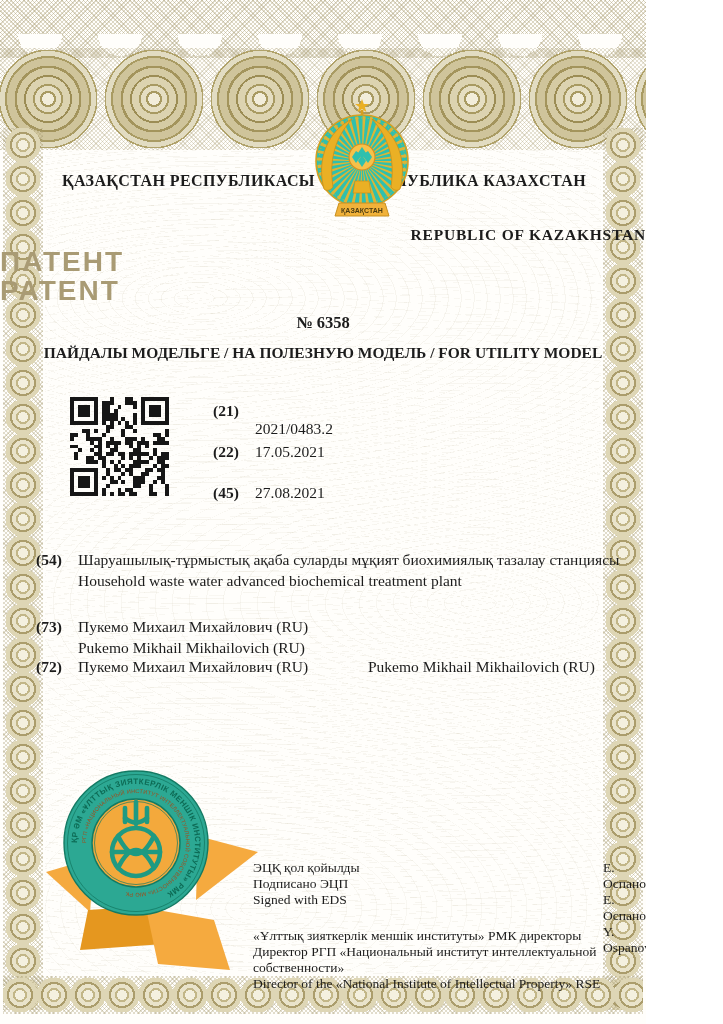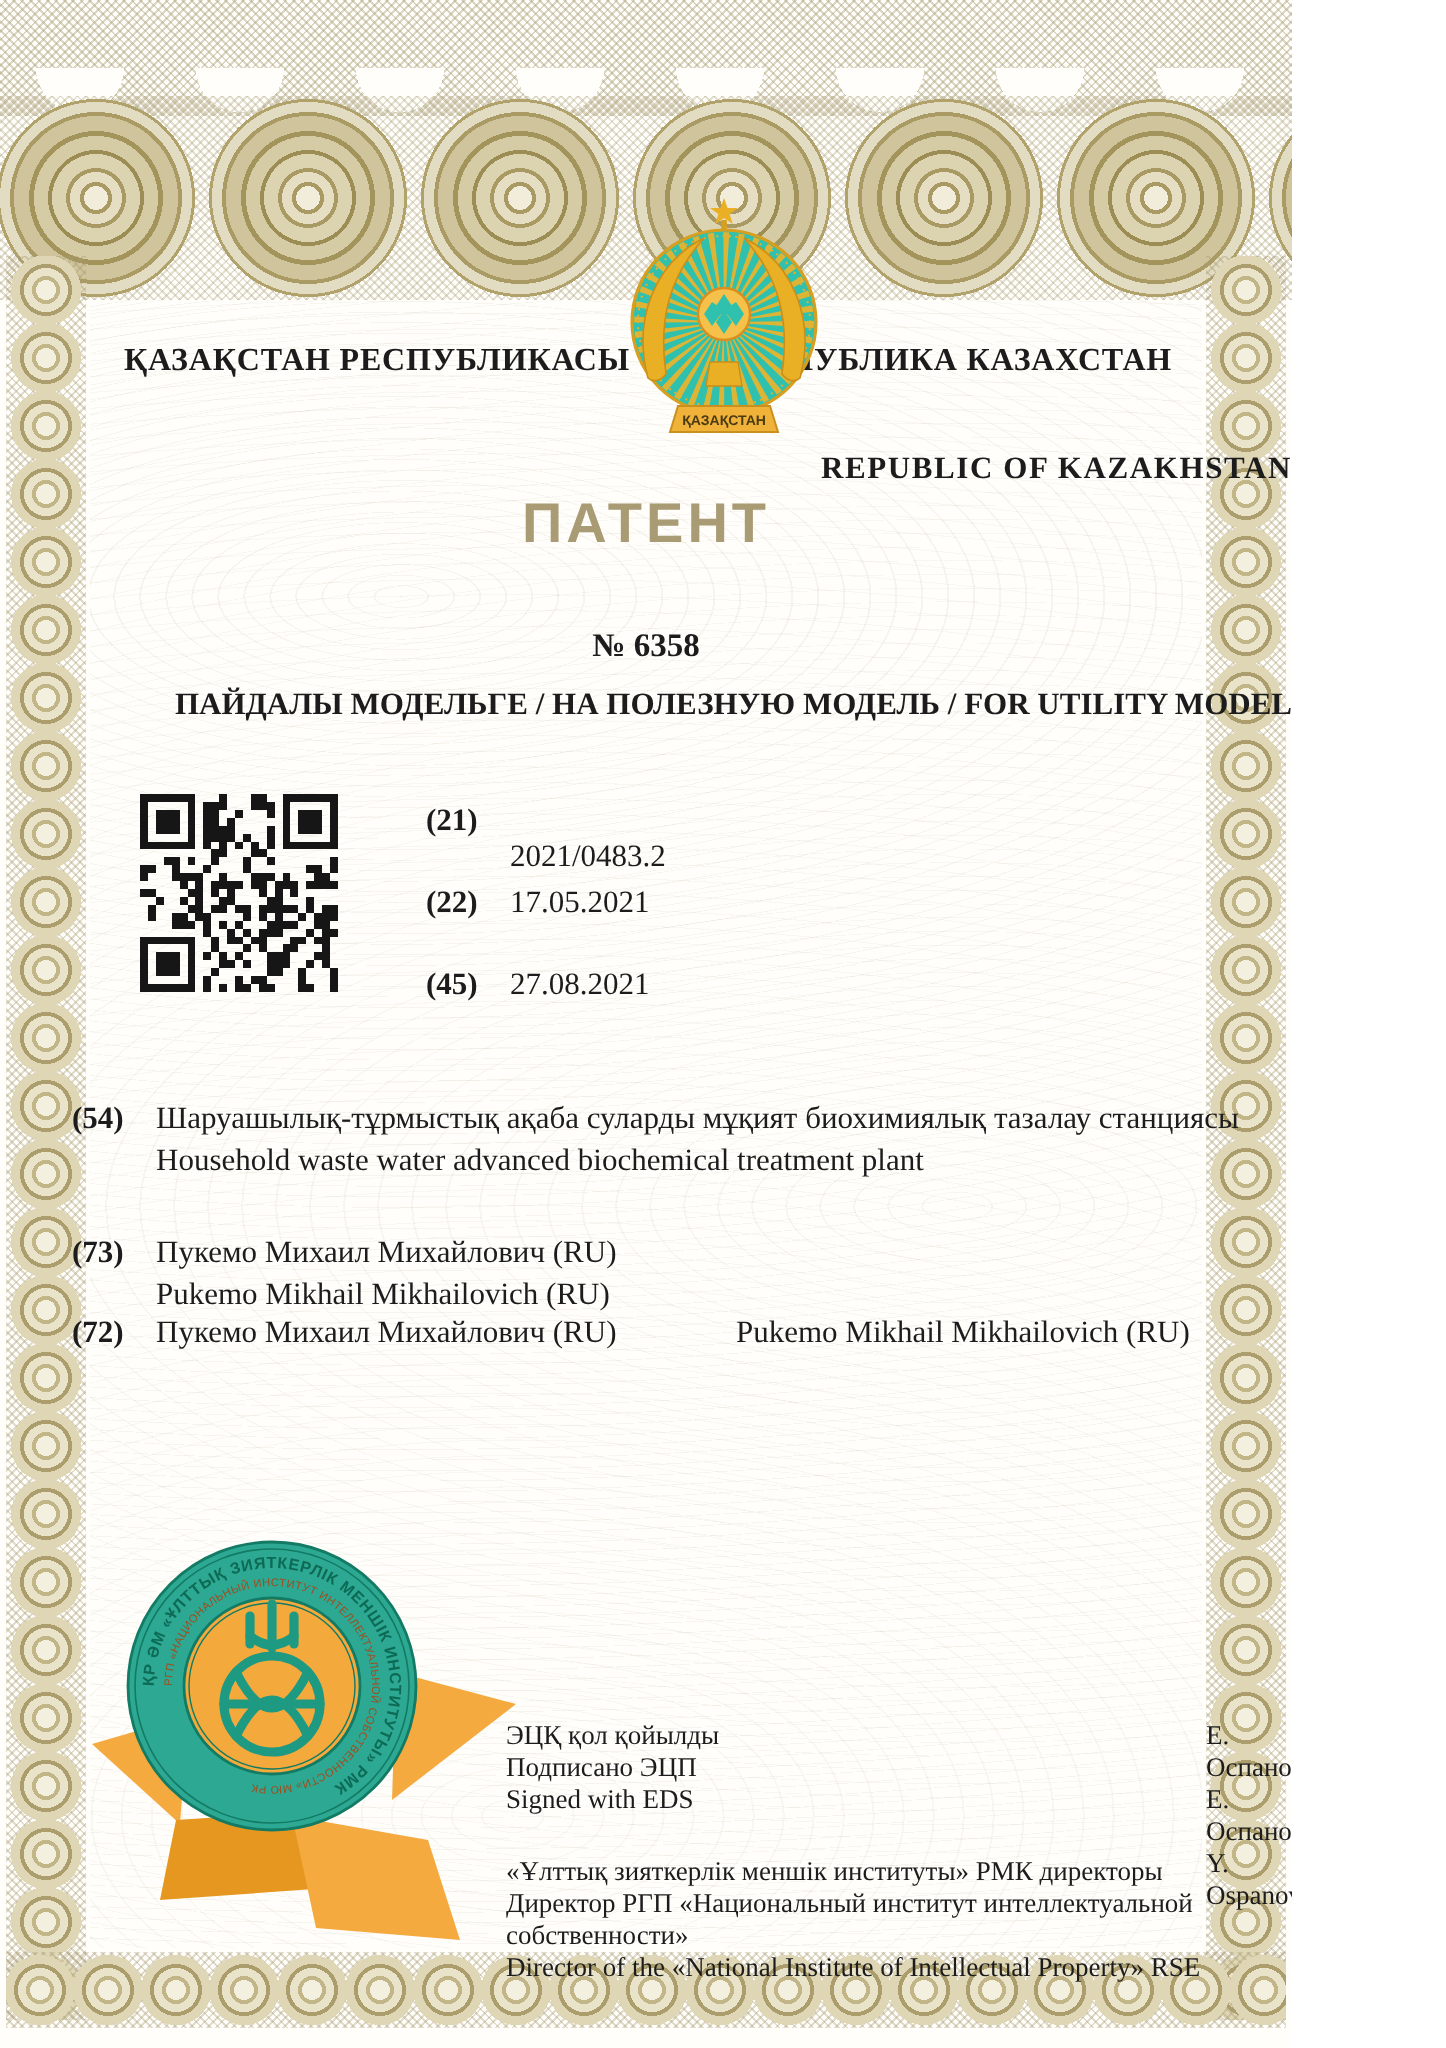--- a/index.html
+++ b/index.html
@@ -63,27 +63,27 @@
       repeating-radial-gradient(ellipse 420px 170px at 28% 18%, rgba(186,176,146,.12) 0 1px, rgba(0,0,0,0) 1px 13px),
       repeating-radial-gradient(ellipse 520px 210px at 78% 55%, rgba(186,176,146,.10) 0 1px, rgba(0,0,0,0) 1px 17px),
       repeating-radial-gradient(ellipse 460px 240px at 38% 92%, rgba(186,176,146,.09) 0 1px, rgba(0,0,0,0) 1px 15px);
   }
   
   .abs{position:absolute;}
   #country-kk{left:62px;top:172px;font-size:16px;font-weight:bold;letter-spacing:.4px;}
   #country-ru{right:60px;top:172px;font-size:16px;font-weight:bold;letter-spacing:.4px;}
   #country-en{left:0;right:0;top:226px;text-align:right;font-size:15.5px;font-weight:bold;letter-spacing:.8px;}
   #patent-word{
-    left:0;right:0;top:247px;text-align:center;
+    left:0;right:0;top:247px;
     font-family:"Liberation Sans","DejaVu Sans",sans-serif;font-weight:bold;
     font-size:28px;line-height:29px;color:#a99b74;letter-spacing:2px;
   }
   #number-line{left:0;right:0;top:313px;text-align:center;font-size:16.5px;font-weight:bold;}
   #number-line .num{text-underline-offset:2px;}
-  #subject-line{left:0;right:0;top:344px;text-align:right;font-size:15.5px;font-weight:bold;}
+  #subject-line{left:0;right:0;top:344px;text-align:center;font-size:15.5px;font-weight:bold;}
   .fcode{font-weight:bold;}
   .frow{font-size:15.5px;}
   #f21{top:402px;} #f22{top:443px;} #f45{top:484px;}
   .fcode-col{left:213px;width:38px;}
   .fval-col{left:255px;}
   #qr{position:absolute;left:70px;top:397px;width:99px;height:99px;}
   .para{font-size:15.5px;line-height:20.5px;}
   #f54-code{left:36px;top:550px;} #f54-text{left:78px;top:550px;width:580px;}
   #f73-code{left:36px;top:617px;} #f73-text{left:78px;top:617px;width:580px;}
   #f72-code{left:36px;top:657px;} #f72-cyr{left:78px;top:657px;} #f72-lat{left:368px;top:657px;}
@@ -134,20 +134,21 @@
     </g>
     <polygon points="43,84 57,84 59,96 41,96" fill="#eab025" stroke="#c98f1a" stroke-width="0.7"></polygon>
     <path d="M27,106 L73,106 L77,119 L23,119 Z" fill="#f1b23a" stroke="#c9901e" stroke-width="1"></path>
     <text x="50" y="115.5" text-anchor="middle" font-size="7" font-weight="bold" fill="#4a3b12" font-family="Liberation Sans, DejaVu Sans, sans-serif">ҚАЗАҚСТАН</text>
   </svg>
 
   <div id="country-en" class="abs">REPUBLIC OF KAZAKHSTAN</div>
 
   <div id="patent-word" class="abs">
     <div>ПАТЕНТ</div>
+    <div>PATENT</div>
   </div>
 
   <div id="number-line" class="abs">
     <span>№</span>
     <span class="num">6358</span>
   </div>
 
   <div id="subject-line" class="abs">ПАЙДАЛЫ МОДЕЛЬГЕ / НА ПОЛЕЗНУЮ МОДЕЛЬ / FOR UTILITY MODEL</div>
 
   <svg id="qr" viewBox="0 0 25 25" shape-rendering="crispEdges">

